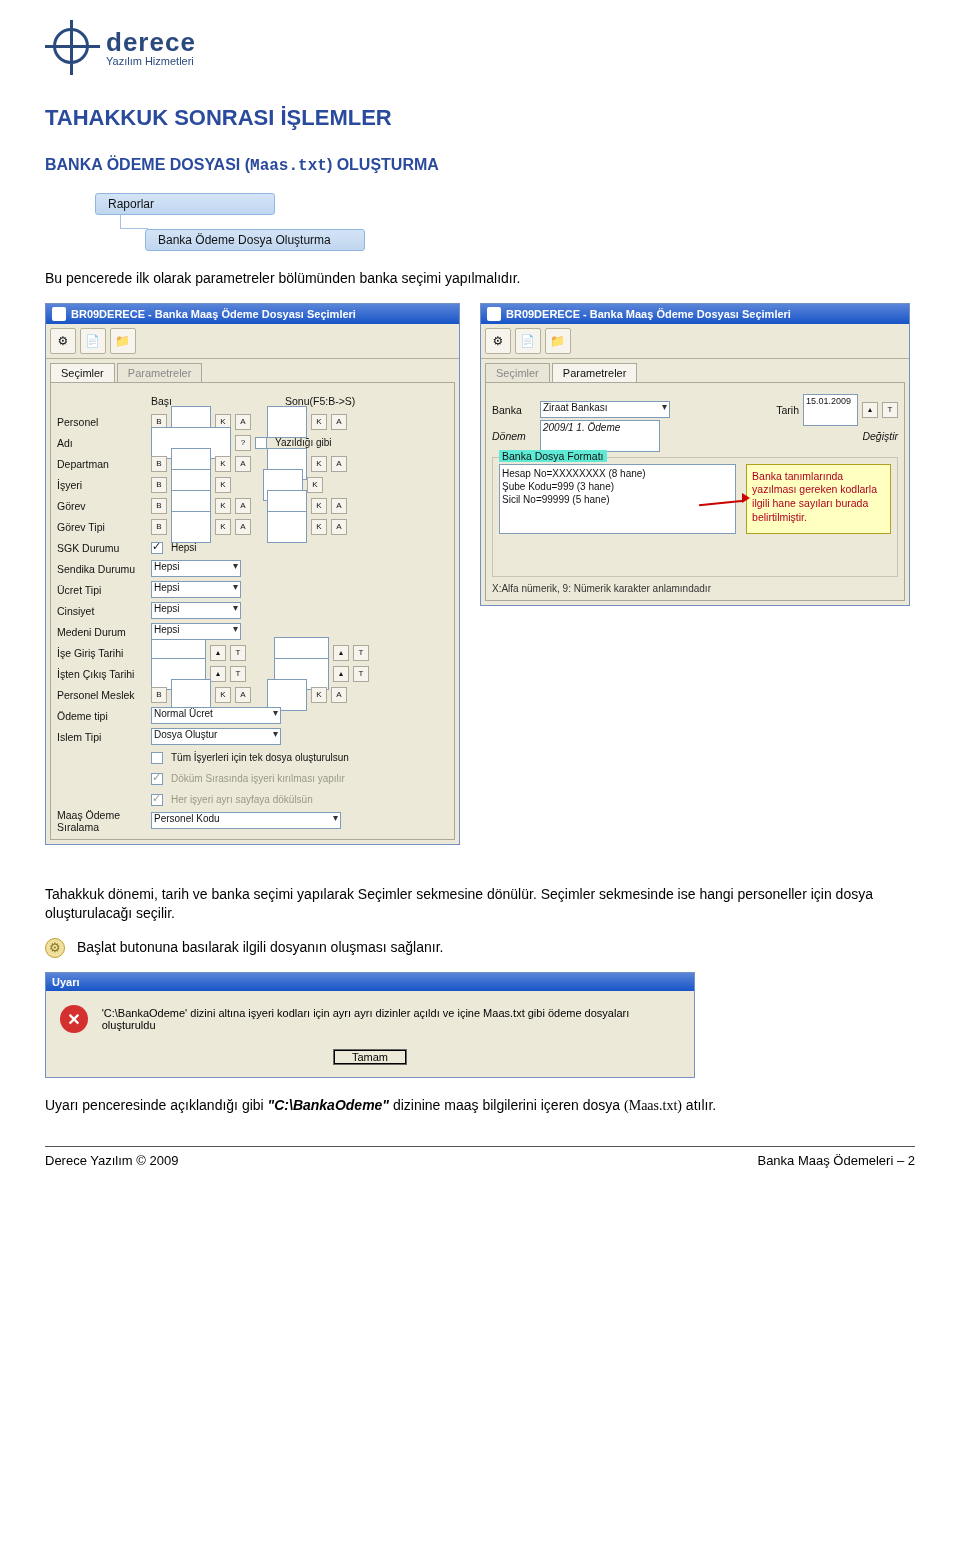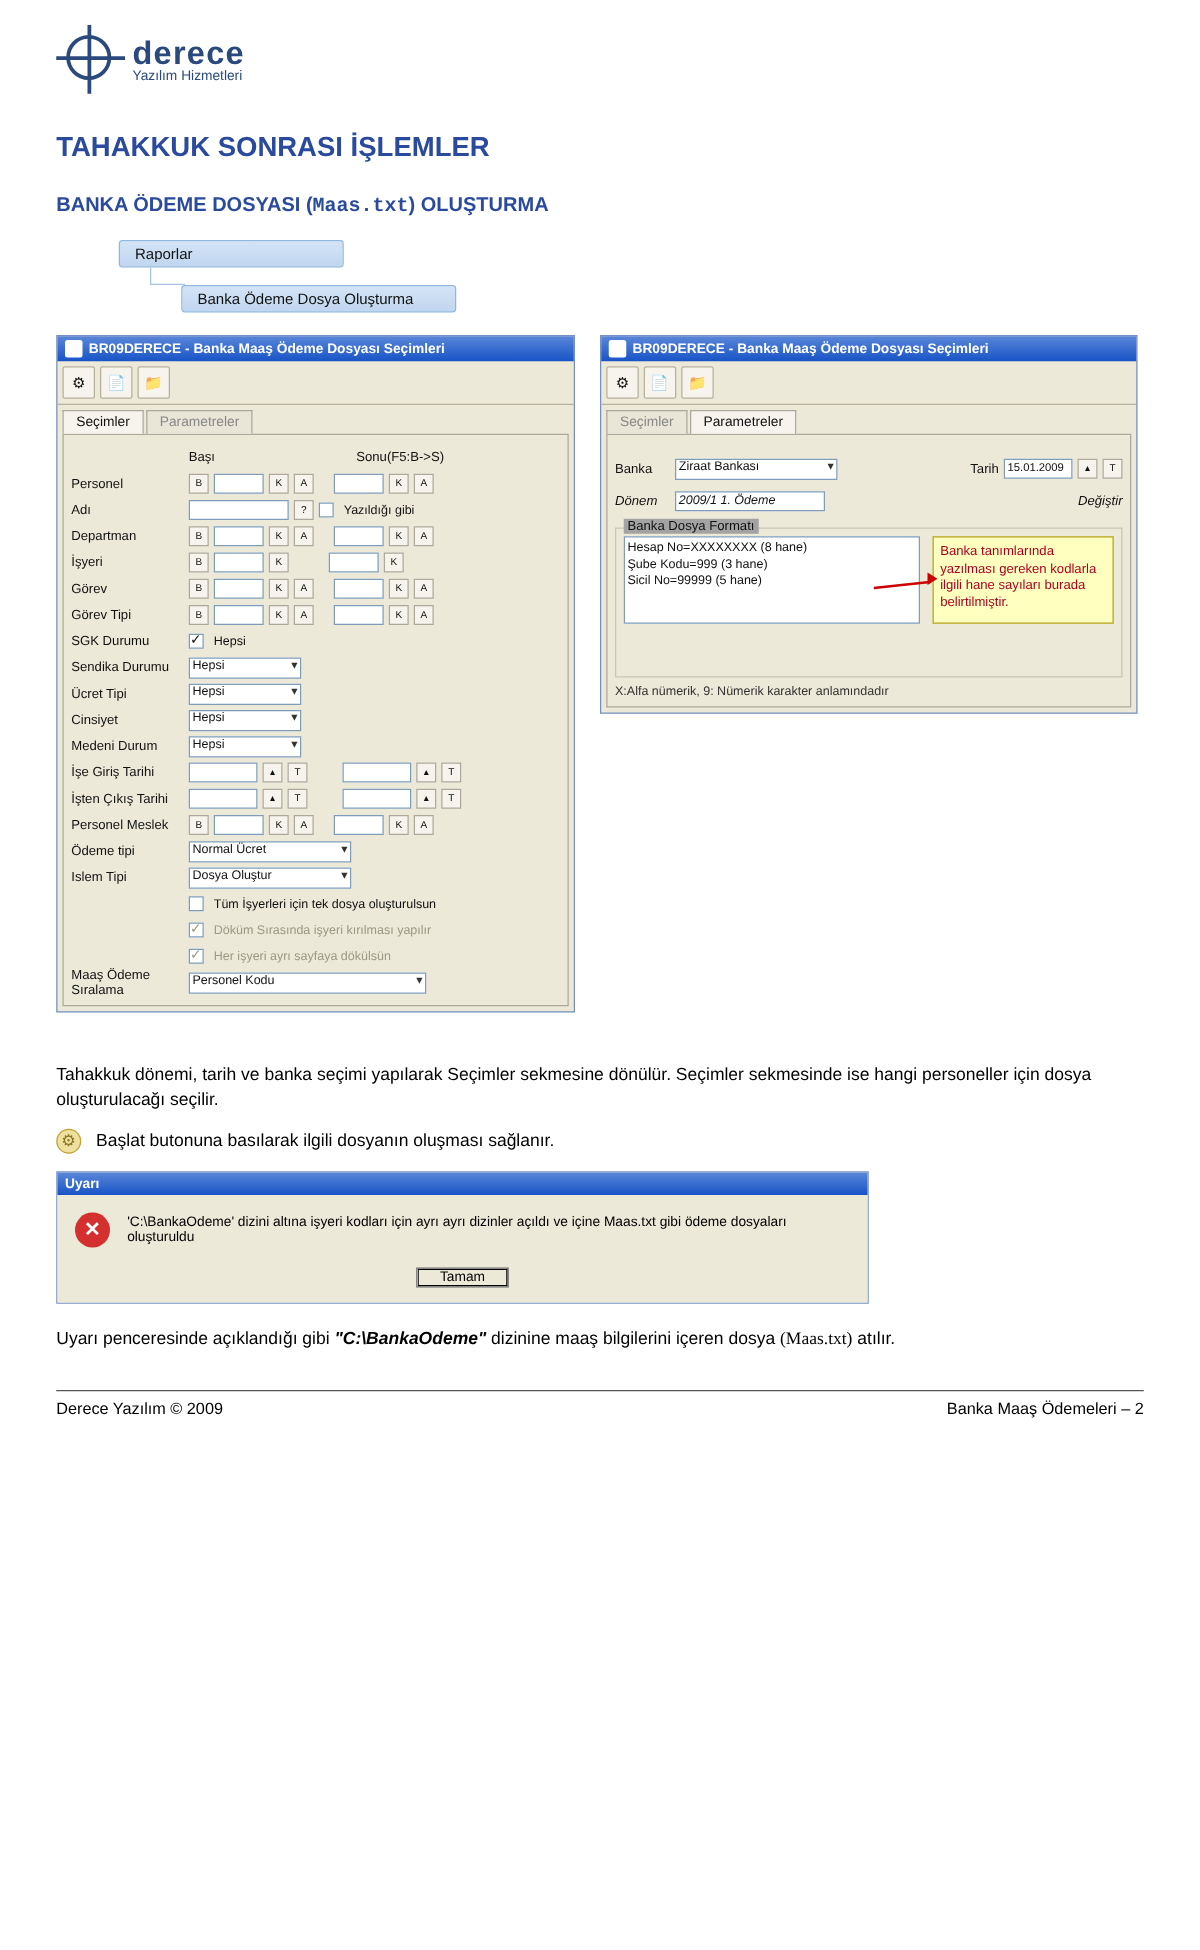--- a/index.html
+++ b/index.html
@@ -66,38 +66,38 @@
   .tb-icon { width:14px; height:14px; background:#fff; border-radius:2px; }
   .toolbar { padding: 4px; display:flex; gap:4px; border-bottom:1px solid #b5b19b; }
   .tbtn { width:26px; height:26px; border:1px solid #b5b19b; background:#f6f4ec; border-radius:2px; display:flex; align-items:center; justify-content:center; font-size:12px; }
   .tabs { display:flex; padding: 4px 4px 0 4px; }
   .tab { padding: 3px 10px; border:1px solid #aca99c; border-bottom:none; background:#f6f4ec; font-size:11px; margin-right:2px; }
   .tab.inactive { color:#888; background:#e9e6d7; }
   .tabpane { border:1px solid #aca99c; margin:0 4px 4px 4px; padding:6px; background:#ece9d8; }
 
   .form-row { display:flex; align-items:center; margin: 3px 0; gap:4px; height:18px; }
   .lbl { width: 90px; font-size:10.5px; }
-  .inp { background:#fff; border:1px solid #7f9db9; height:16px; font-size:10px; }
+  .inp { background:#fff; border:1px solid #7f9db9; height:32px; font-size:10px; }
   .inp.w40 { width:40px; }
   .inp.w55 { width:55px; }
   .inp.w80 { width:80px; }
   .inp.w120 { width:120px; }
   .minibtn { width:16px; height:16px; border:1px solid #aca99c; background:#f6f4ec; font-size:8px; text-align:center; line-height:14px; }
   .sel { background:#fff; border:1px solid #7f9db9; height:17px; font-size:10px; padding:0 2px; position:relative; }
   .sel::after { content:"▾"; position:absolute; right:2px; top:-1px; color:#333; }
   .sel.w90 { width:90px; }
   .sel.w130 { width:130px; }
   .sel.w190 { width:190px; }
   .chk { width:12px; height:12px; border:1px solid #7f9db9; background:#fff; display:inline-block; position:relative; margin-right:4px; }
   .chk.checked::after { content:"✓"; position:absolute; top:-3px; left:0; font-size:11px; }
   .greyed { color:#9a9985; }
 
   
   .groupbox { border:1px solid #c8c5b7; padding:6px; margin-top:10px; position:relative; }
-  .groupbox-title { position:absolute; top:-8px; left:6px; background:#a3a3a3; padding:0 3px; font-size:10.5px; }
+  .groupbox-title { position:absolute; top:-8px; left:6px; background:#5eead4; padding:0 3px; font-size:10.5px; }
   .listbox { background:#fff; border:1px solid #7f9db9; width: 246px; height: 70px; font-size:10px; padding:2px; line-height:1.3; }
   .callout { width:150px; background:#ffffc0; border:1px solid #b0a020; padding:5px; font-size:10.5px; color:#b00020; line-height:1.3; }
   .arrow-line { position:absolute; width:45px; height:0; border-top:2px solid #c00; left: 200px; top: 38px; transform:rotate(-6deg); }
   .arrow-head { position:absolute; left: 243px; top: 29px; width:0; height:0; border-left:8px solid #c00; border-top:5px solid transparent; border-bottom:5px solid transparent; }
   .foot-note { font-size:10px; color:#333; margin-top:6px; }
 
   .inline-icon { width:20px; height:20px; display:inline-block; vertical-align:middle; background:#f0e0a0; border:1px solid #c0a030; border-radius:50%; margin-right:8px; position:relative; }
   .inline-icon::after { content:"⚙"; position:absolute; left:3px; top:0px; font-size:13px; color:#887722; }
 
   
@@ -131,20 +131,21 @@
   <h2>
     <span>BANKA ÖDEME DOSYASI (</span><span class="mono">Maas.txt</span><span>) OLUŞTURMA</span>
   </h2>
 
   <div class="breadcrumb">
     <div class="bc-pill bc-row1">Raporlar</div>
     <div class="bc-connector"></div>
     <div class="bc-pill bc-row2">Banka Ödeme Dosya Oluşturma</div>
   </div>
 
+  <p class="body-text">Bu pencerede ilk olarak parametreler bölümünden banka seçimi yapılmalıdır.</p>
 
   <div class="shots-row">
 
     <div class="win left">
       <div class="titlebar">
         <span class="tb-icon"></span>
         <span>BR09DERECE - Banka Maaş Ödeme Dosyası Seçimleri</span>
       </div>
       <div class="toolbar">
         <div class="tbtn">⚙</div>

